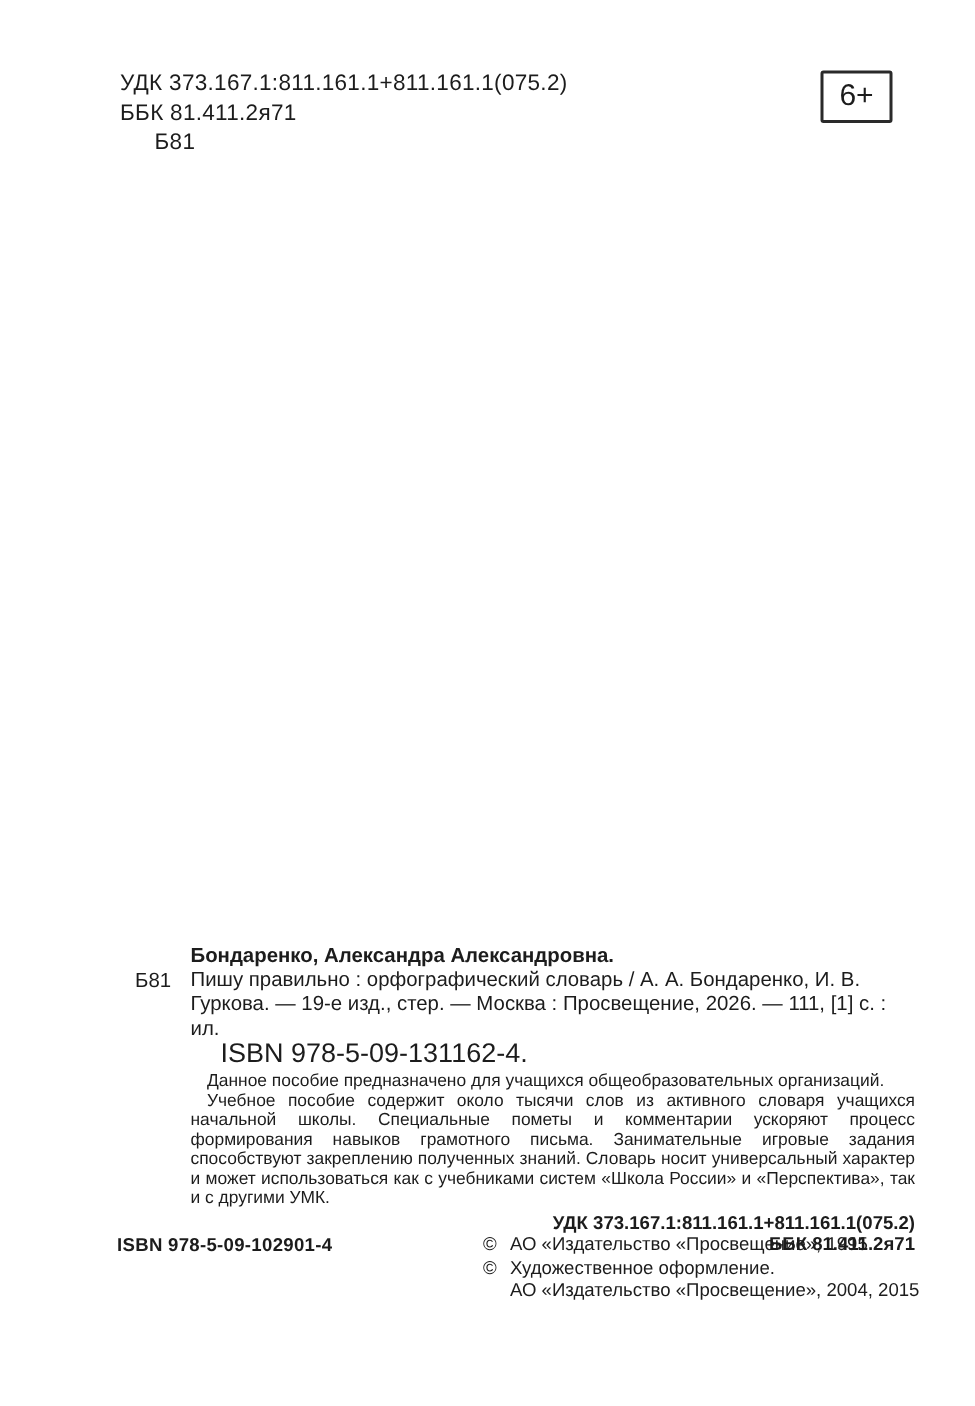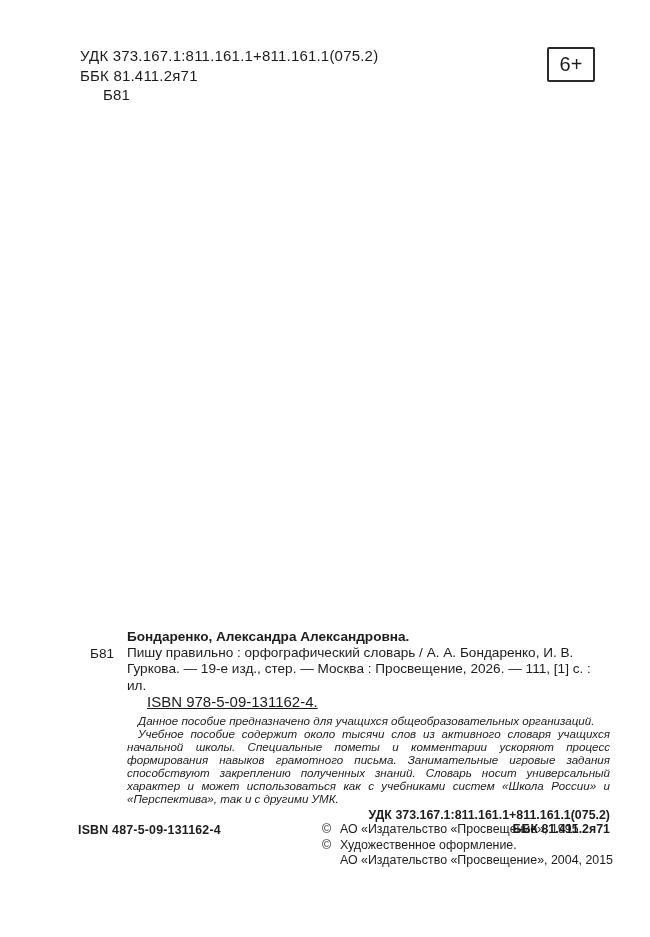--- a/index.html
+++ b/index.html
@@ -62,31 +62,29 @@
     top: 1px;
     font-size: 13.6px;
   }
   .desc {
     padding-left: 37px;
     font-size: 13.6px;
     line-height: 16.4px;
   }
   .isbn-line {
     padding-left: 57px;
-    font-size: 15px;
+    font-size: 18px;
     line-height: 16.4px;
-    text-decoration: underline;
   }
   .annotation {
     padding-left: 37px;
     font-size: 11.6px;
     line-height: 13px;
     text-align: justify;
     margin-top: 3px;
-    font-style: italic;
   }
   .annotation p { text-indent: 11px; }
   .codes-bold {
     text-align: right;
     font-weight: bold;
     font-size: 12.4px;
     line-height: 14.5px;
     margin-top: 3px;
   }
 
@@ -138,21 +136,21 @@
       <p>Данное пособие предназначено для учащихся общеобразовательных организаций.</p>
       <p>Учебное пособие содержит около тысячи слов из активного словаря учащихся начальной школы. Специальные пометы и комментарии ускоряют процесс формирования навыков грамотного письма. Занимательные игровые задания способствуют закреплению полученных знаний. Словарь носит универсальный характер и может использоваться как с учебниками систем «Школа России» и «Перспектива», так и с другими УМК.</p>
     </div>
     <div class="codes-bold">
       <div>УДК 373.167.1:811.161.1+811.161.1(075.2)</div>
       <div>ББК 81.411.2я71</div>
     </div>
   </div>
 
   <div class="footer">
-    <div class="footer-isbn">ISBN 487-5-09-131162-4</div>
+    <div class="footer-isbn">ISBN 978-5-09-102901-4</div>
     <div class="copyright">
       <div><span class="c-mark">©</span><span>АО «Издательство «Просвещение», 1995</span></div>
       <div><span class="c-mark">©</span><span>Художественное оформление.</span></div>
       <div><span class="c-mark"></span><span>АО «Издательство «Просвещение», 2004, 2015</span></div>
     </div>
   </div>
 
 </div>
 
 </body></html>

